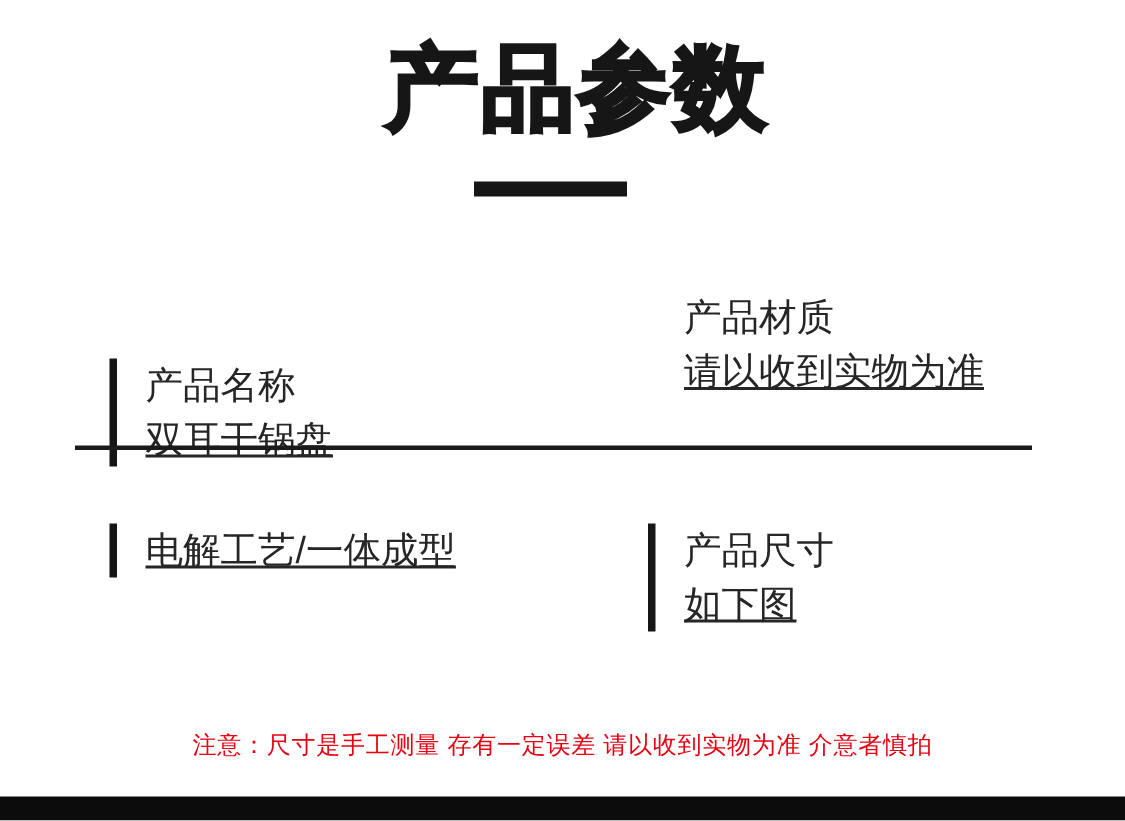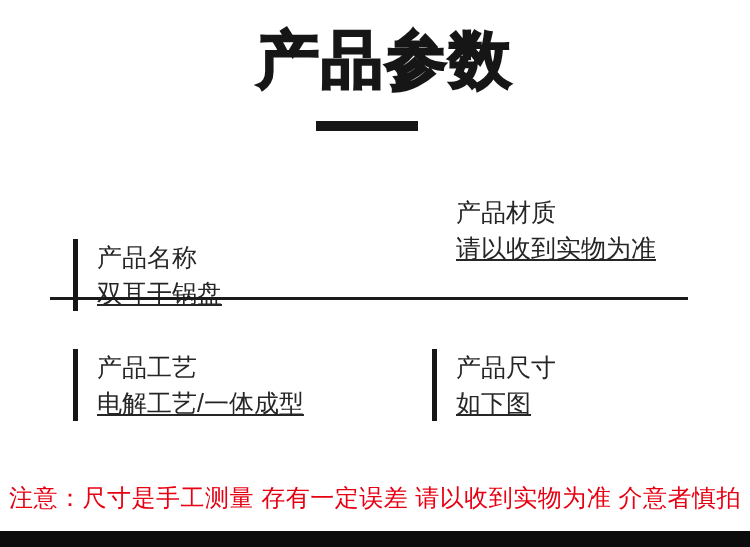--- a/index.html
+++ b/index.html
@@ -79,21 +79,21 @@
     height:2.5px;
     background:#1b1b1b;
   }
   
   .notice{
     position:absolute;
     top:483px;
     left:0; right:0;
     margin:0;
     text-align:center;
-    font-size:24px;
+    font-size:16px;
     line-height:29px;
     color:var(--notice-red);
     letter-spacing:0.5px;
     white-space:nowrap;
   }
   
   .footer-bar{
     position:absolute;
     left:0;
     bottom:0;
@@ -126,21 +126,20 @@
       <span class="vbar"></span>
       <div class="spec-text">
         <div class="spec-label">产品材质</div>
         <div class="spec-value">请以收到实物为准</div>
       </div>
     </div>
 
     <div class="spec-cell q3">
       <span class="vbar"></span>
       <div class="spec-text">
-        <div class="spec-label">产品工艺</div>
         <div class="spec-value">电解工艺/一体成型</div>
       </div>
     </div>
 
     <div class="spec-cell q4">
       <span class="vbar"></span>
       <div class="spec-text">
         <div class="spec-label">产品尺寸</div>
         <div class="spec-value">如下图</div>
       </div>

